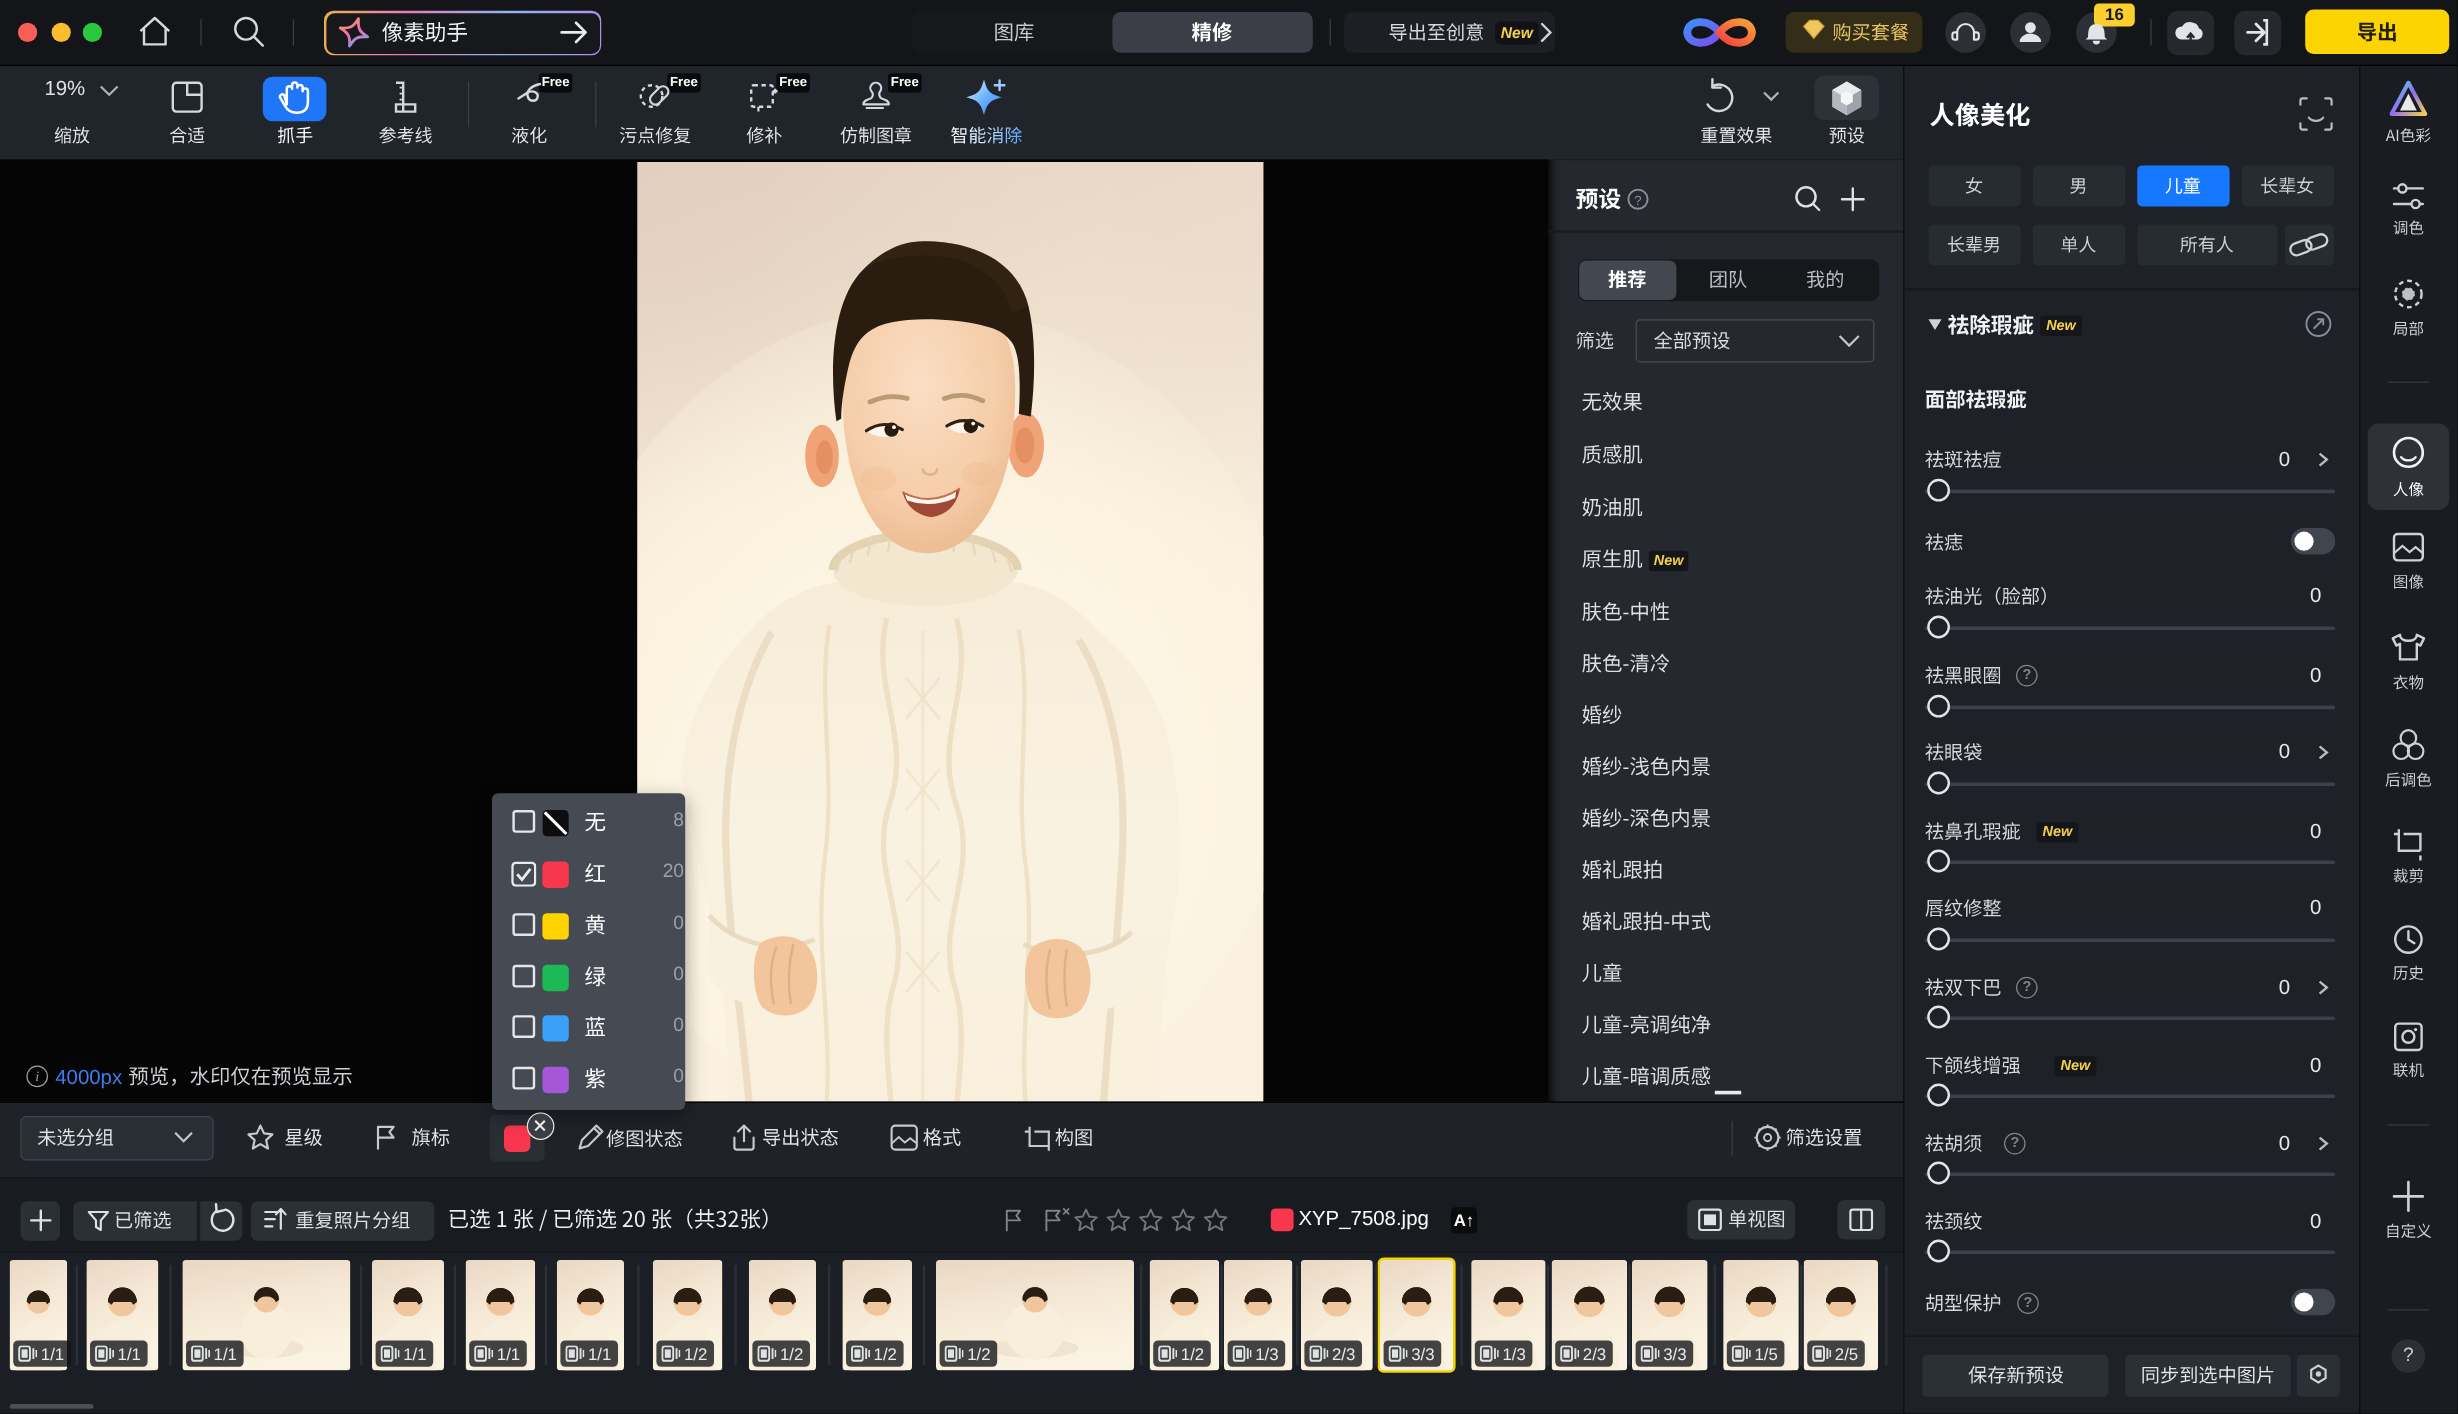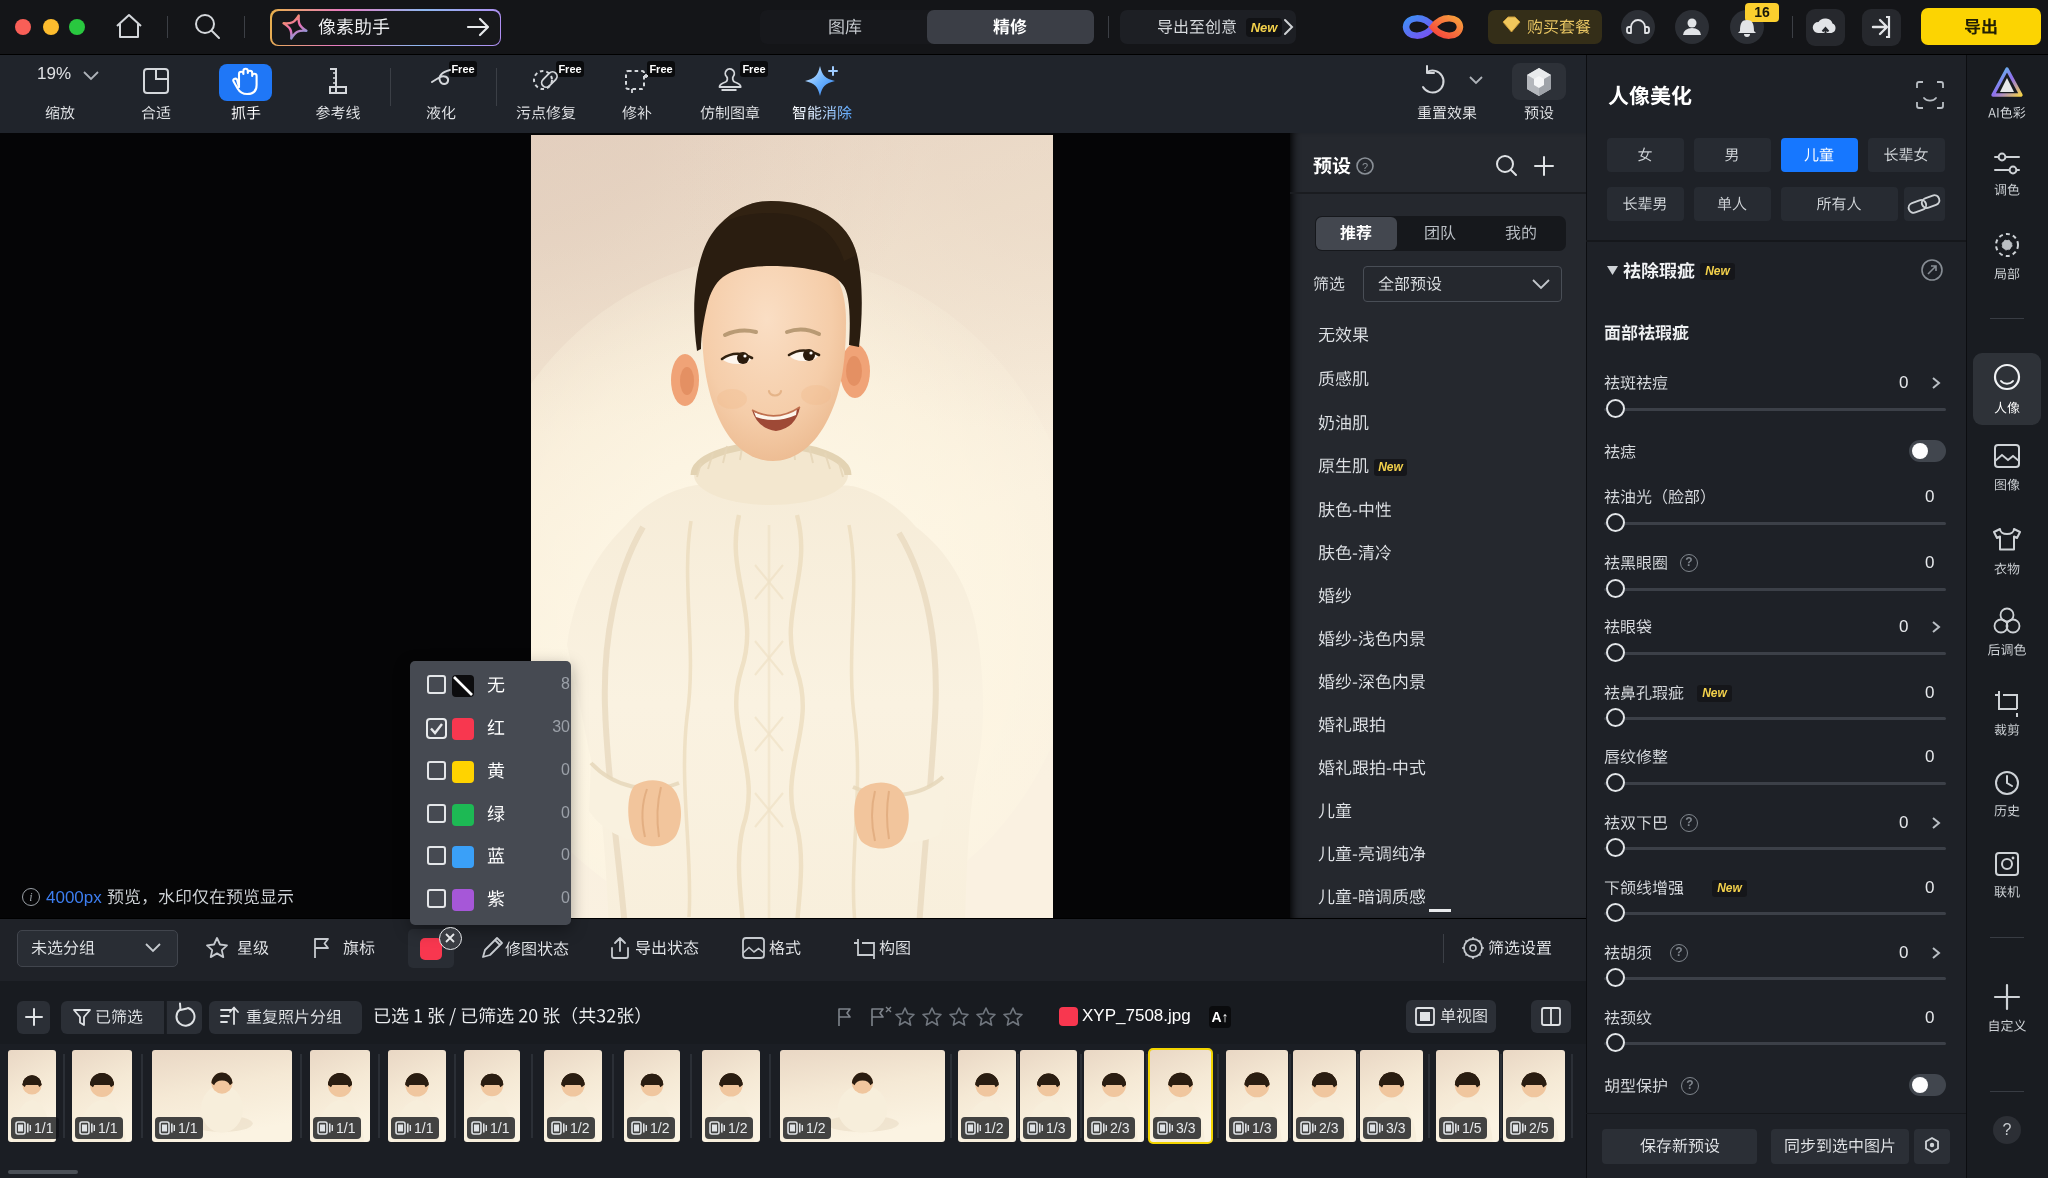--- a/index.html
+++ b/index.html
@@ -702,21 +702,21 @@
     </svg>
     <div class="abs" style="left:556px;top:675px;width:0;color:#9ba0a8;font-size:16px">
       <span style="position:absolute;right:-14px">8</span>
     </div>
     <svg width="21" height="21" viewBox="0 0 21 21" style="position:absolute;left:426px;top:718px">
       <rect x="1" y="1" width="19" height="19" rx="3" fill="none" stroke="#e8eaec" stroke-width="2"></rect>
       <path d="M5,10.5 l4,4.5 L16,6" stroke="#e8eaec" stroke-width="2.4" fill="none"></path>
     </svg>
     <div class="abs" style="left:452px;top:718px;width:22px;height:22px;border-radius:4px;background:#f8374f"></div>
     <div class="abs" style="left:556px;top:718px;width:0;color:#9ba0a8;font-size:16px">
-      <span style="position:absolute;right:-14px">30</span>
+      <span style="position:absolute;right:-14px">20</span>
     </div>
     <div class="abs" style="left:427px;top:761px;width:19px;height:19px;border:2px solid #e4e6e9;border-radius:3px"></div>
     <div class="abs" style="left:452px;top:761px;width:22px;height:22px;border-radius:4px;background:#ffd300"></div>
     <div class="abs" style="left:556px;top:761px;width:0;color:#9ba0a8;font-size:16px">
       <span style="position:absolute;right:-14px">0</span>
     </div>
     <div class="abs" style="left:427px;top:804px;width:19px;height:19px;border:2px solid #e4e6e9;border-radius:3px"></div>
     <div class="abs" style="left:452px;top:804px;width:22px;height:22px;border-radius:4px;background:#1db954"></div>
     <div class="abs" style="left:556px;top:804px;width:0;color:#9ba0a8;font-size:16px">
       <span style="position:absolute;right:-14px">0</span>

